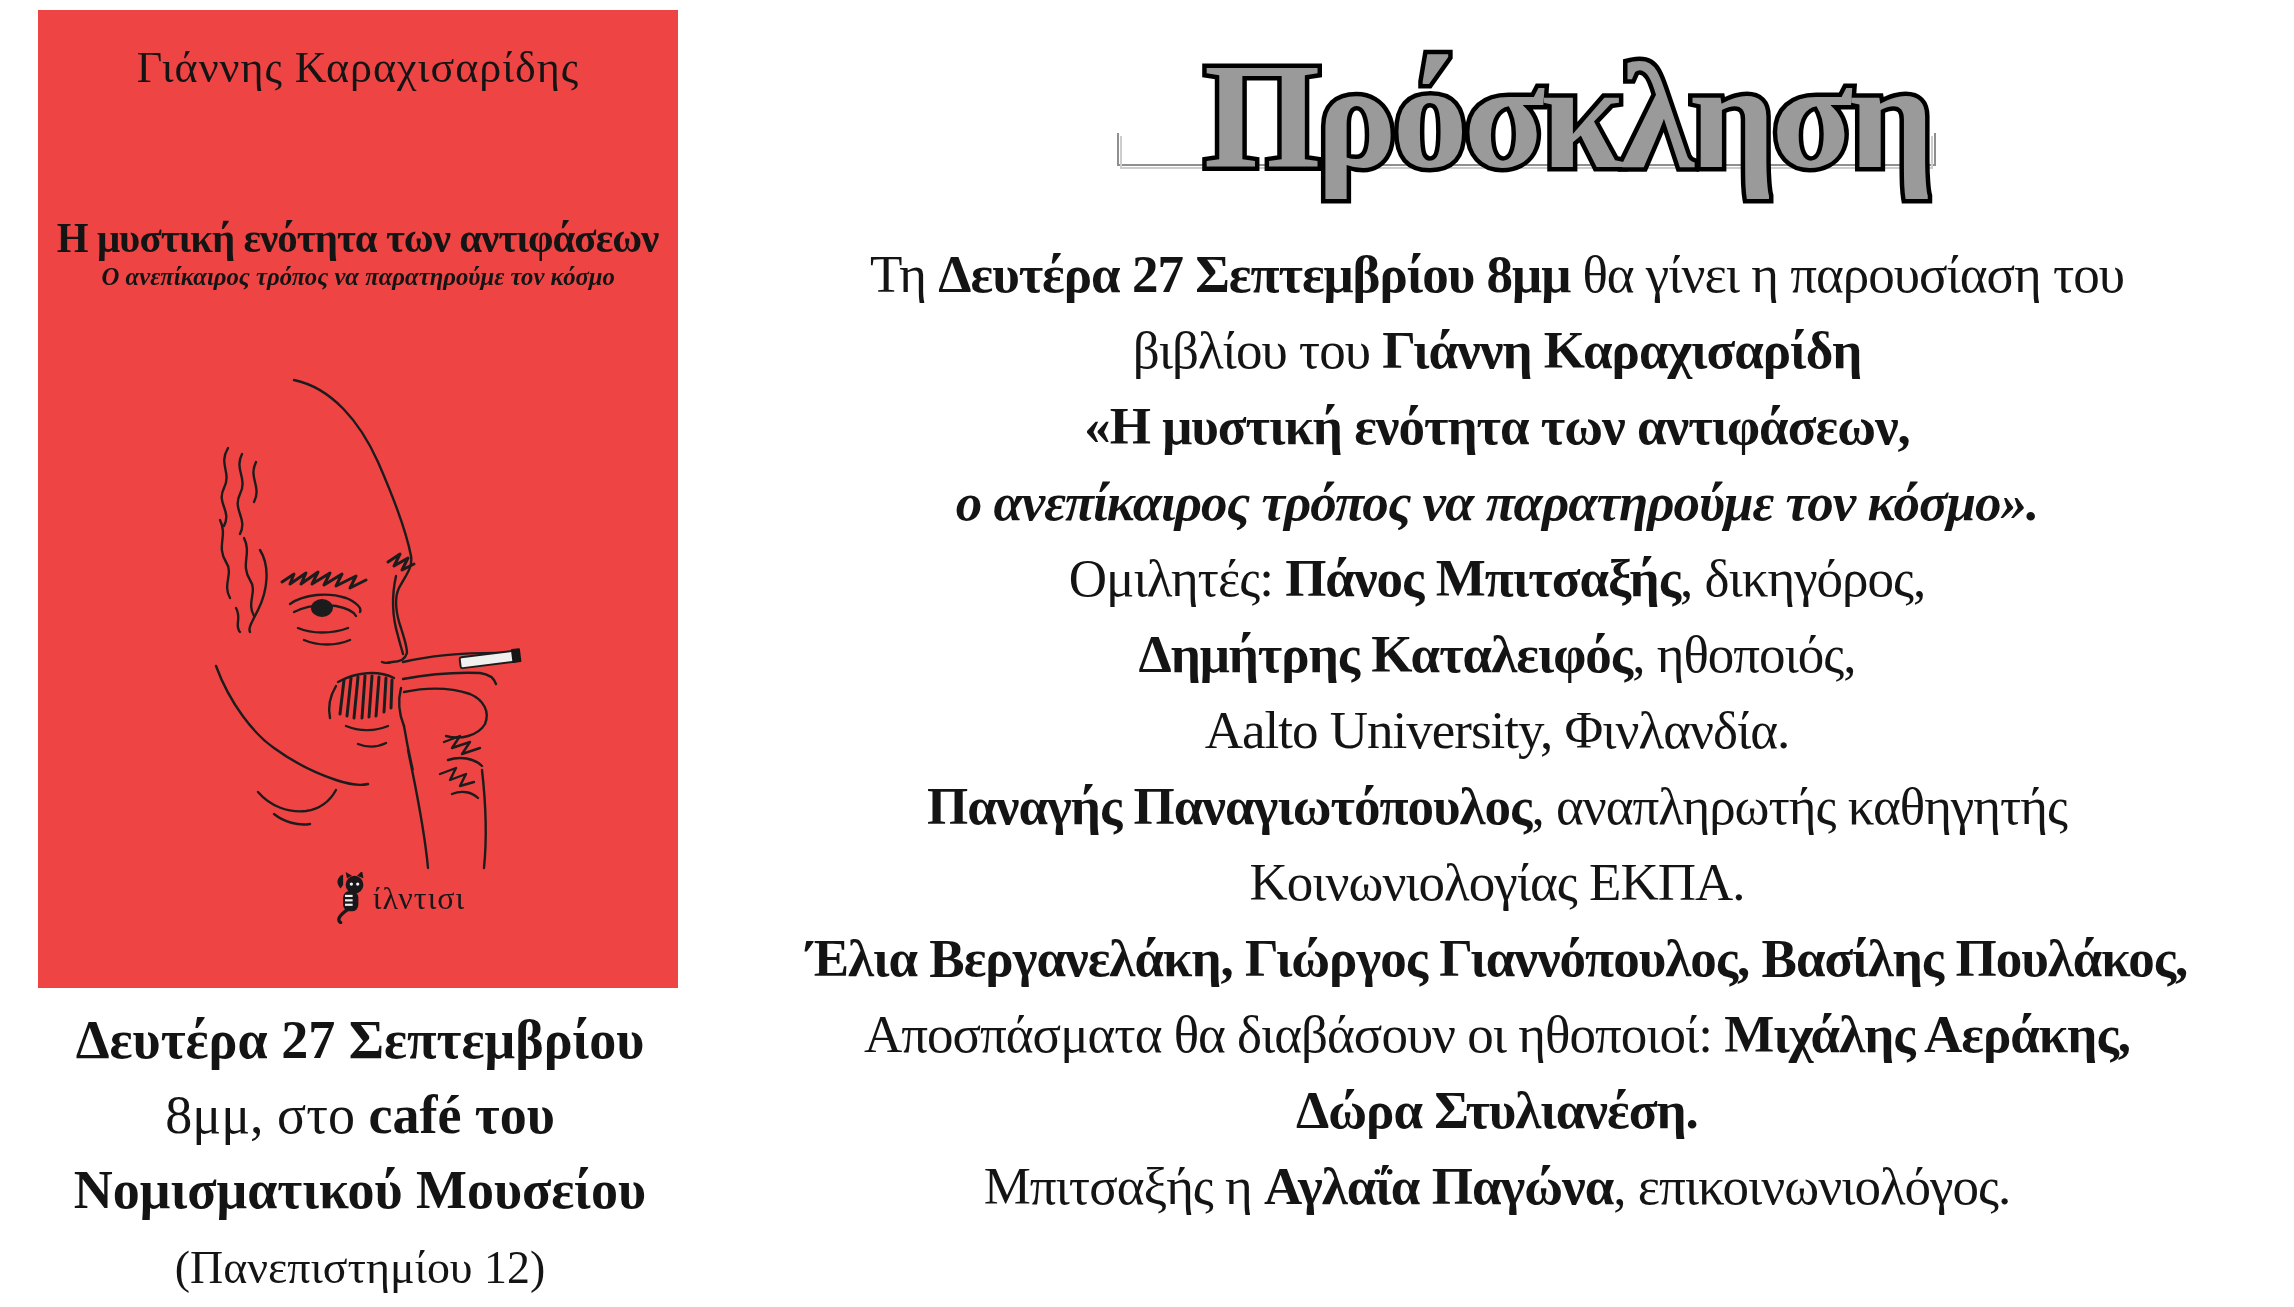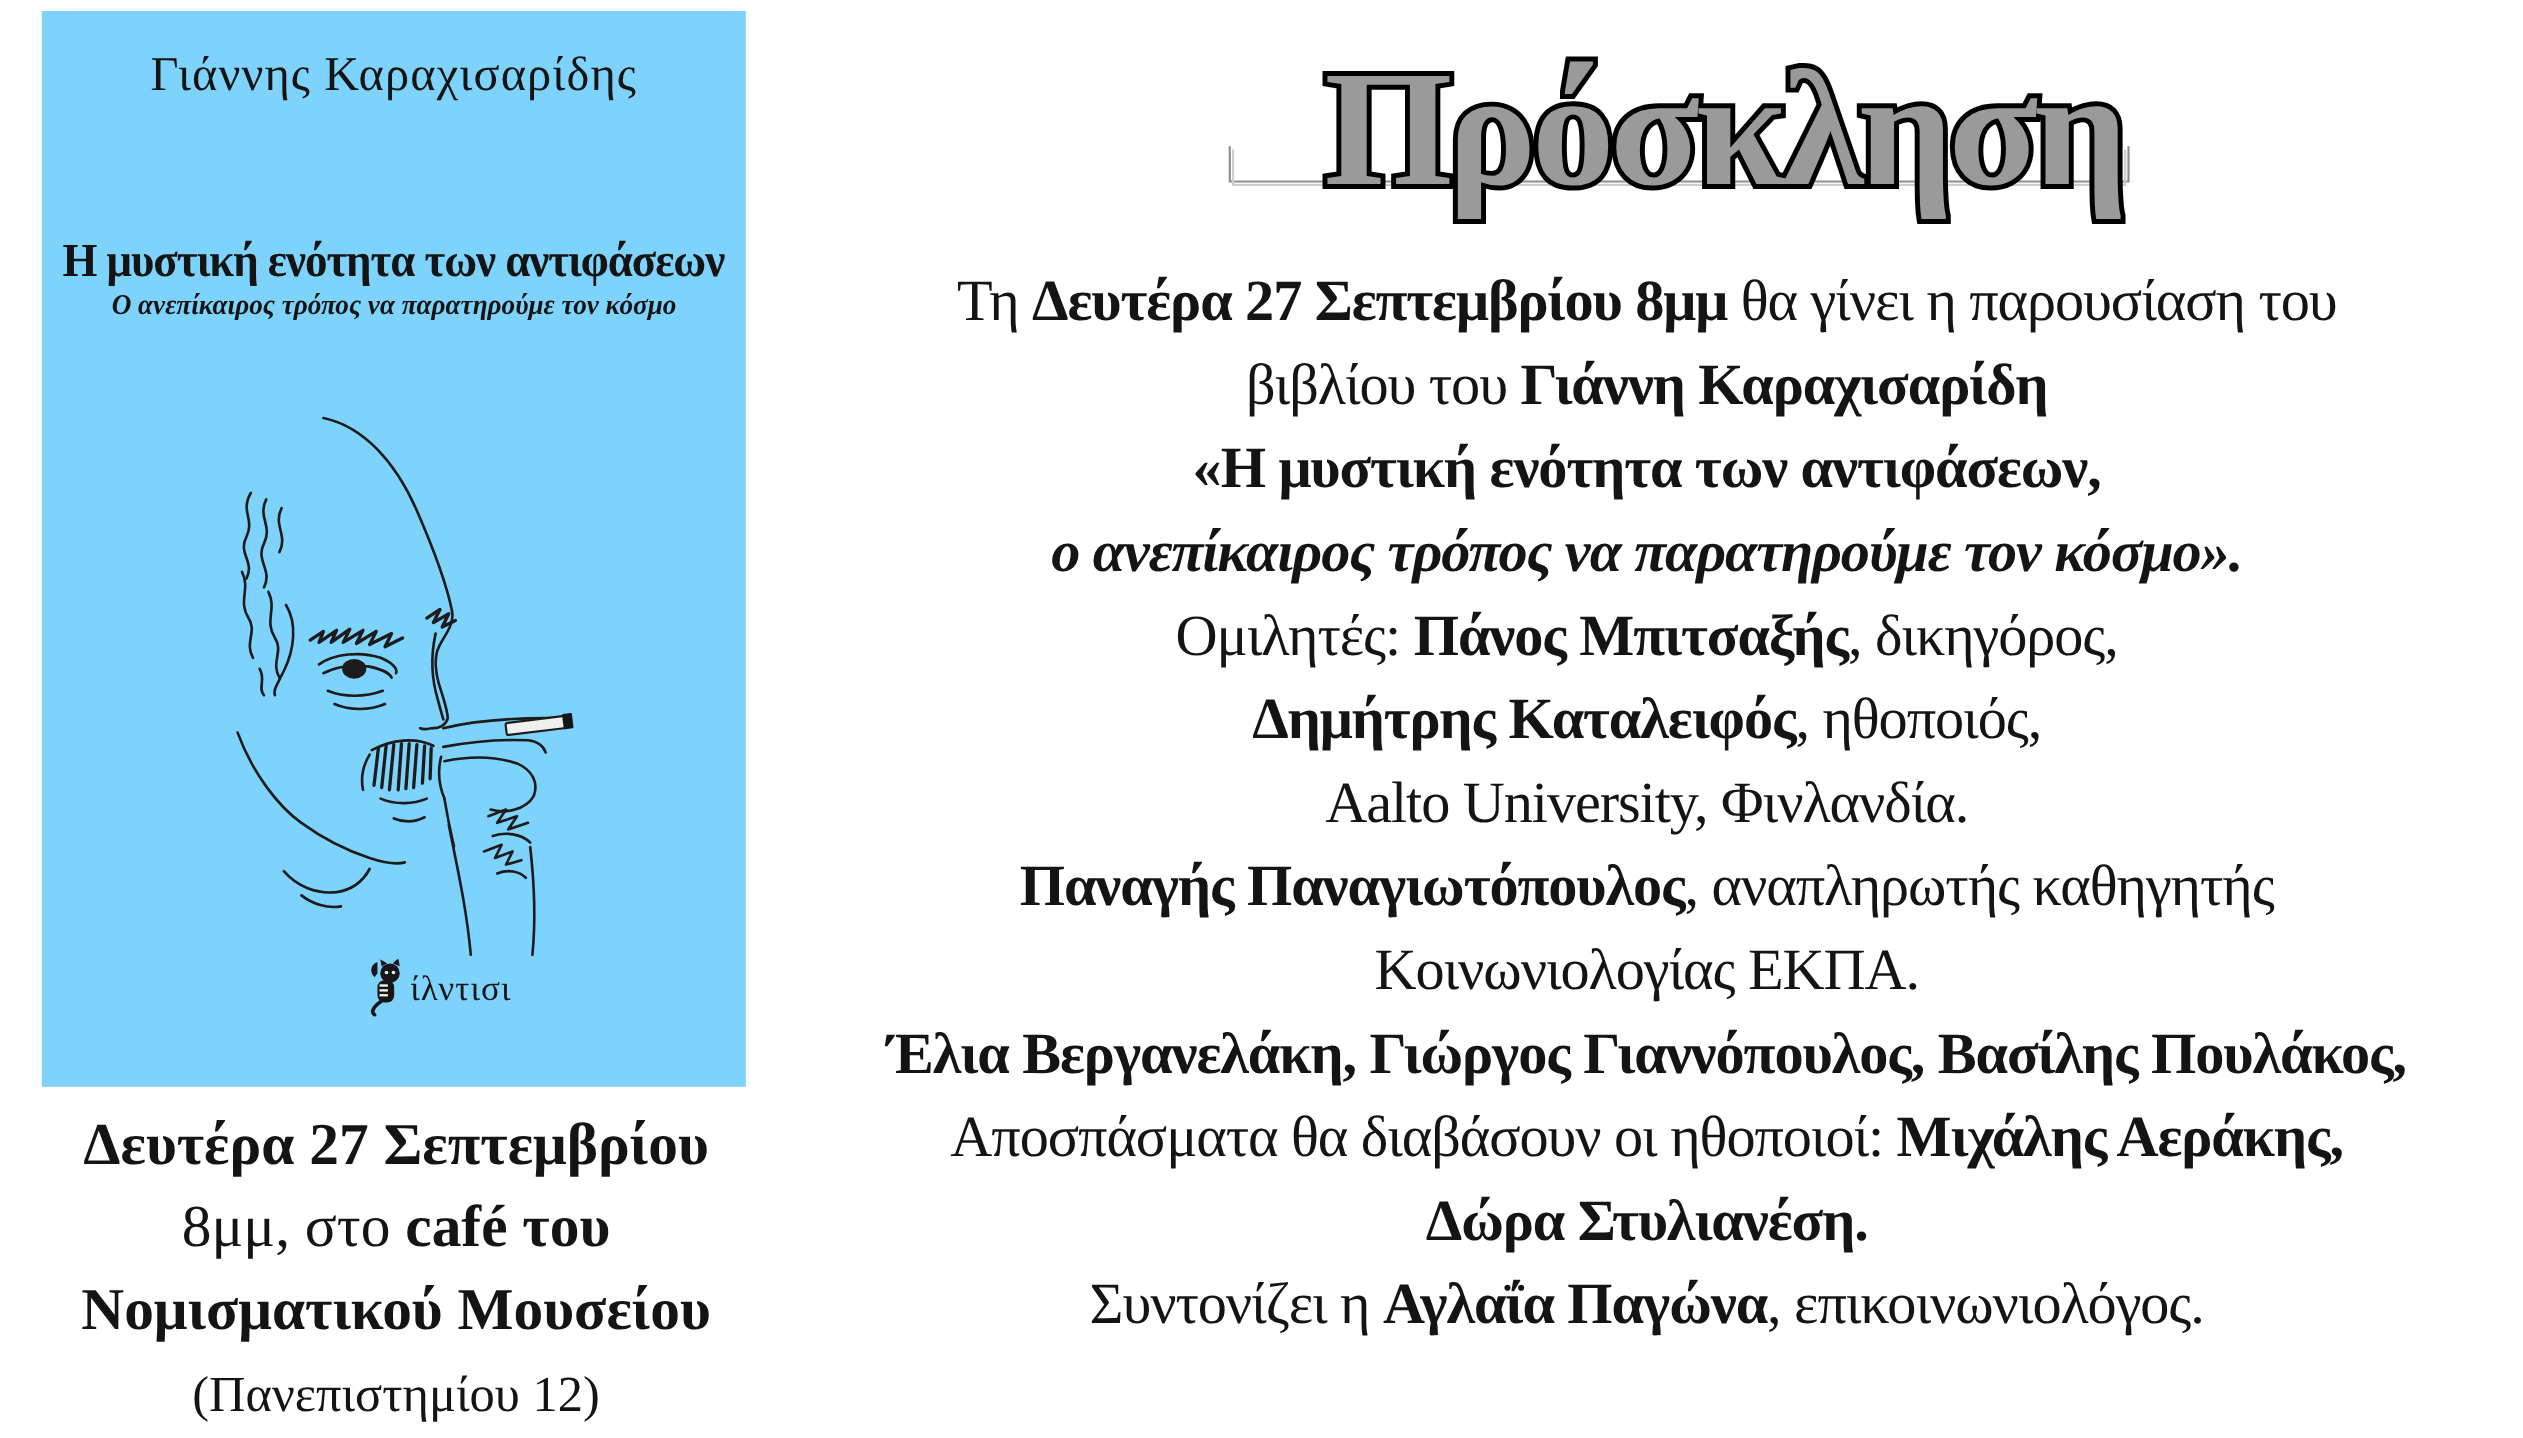--- a/index.html
+++ b/index.html
@@ -50,21 +50,21 @@
   .b{font-weight:bold;}
   .i{font-style:italic;}
   .sm{font-size:.85em;}
   svg{display:block;}
   .sketch{fill:none;stroke:#1c1c1c;stroke-width:2.4;stroke-linecap:round;stroke-linejoin:round;}
   .sketch-thick{fill:none;stroke:#1c1c1c;stroke-width:3;stroke-linecap:round;stroke-linejoin:round;}
 </style>
 </head>
 <body style="background: rgb(255, 255, 255); color: rgb(20, 20, 20);">
 
-<div class="cover" style="background: #7dd3fc;">
+<div class="cover" style="background: #ef4444;">
   <div class="cover-author">Γιάννης Καραχισαρίδης</div>
   <div class="cover-title"><span class="fit">Η μυστική ενότητα των αντιφάσεων</span></div>
   <div class="cover-sub"><span class="fit">Ο ανεπίκαιρος τρόπος να παρατηρούμε τον κόσμο</span></div>
 
   <svg class="portrait" width="500" height="500" viewBox="0 0 500 500">
 
     <path class="sketch" d="M 186,10 C 224,18 252,52 270,92 C 284,124 298,160 303,186 C 305,198 297,206 291,218 C 286,228 288,244 293,258 C 296,268 299,276 299,283 C 297,290 290,292 284,292 C 280,293 276,293 274,292"></path>
 
     <path class="sketch" d="M 120,78 C 110,95 124,102 116,118 C 108,134 124,140 116,156"></path>
     <path class="sketch" d="M 134,84 C 126,100 140,108 132,124 C 124,140 140,148 132,164"></path>
@@ -153,14 +153,14 @@
     <div class="tline"><span class="b">«Η μυστική ενότητα των αντιφάσεων,</span></div>
     <div class="tline"><span class="b i">ο ανεπίκαιρος τρόπος να παρατηρούμε τον κόσμο».</span></div>
     <div class="tline"><span>Ομιλητές: </span><span class="b">Πάνος Μπιτσαξής</span><span>, δικηγόρος,</span></div>
     <div class="tline"><span class="b">Δημήτρης Καταλειφός</span><span>, ηθοποιός,</span></div>
     <div class="tline"><span>Aalto University, Φινλανδία.</span></div>
     <div class="tline"><span class="b">Παναγής Παναγιωτόπουλος</span><span>, αναπληρωτής καθηγητής</span></div>
     <div class="tline"><span>Κοινωνιολογίας ΕΚΠΑ.</span></div>
     <div class="tline"><span class="b">Έλια Βεργανελάκη, Γιώργος Γιαννόπουλος, Βασίλης Πουλάκος,</span></div>
     <div class="tline"><span>Αποσπάσματα θα διαβάσουν οι ηθοποιοί: </span><span class="b">Μιχάλης Αεράκης,</span></div>
     <div class="tline"><span class="b">Δώρα Στυλιανέση.</span></div>
-    <div class="tline"><span>Συντονίζει η </span><span class="b">Αγλαΐα Παγώνα</span><span>, επικοινωνιολόγος.</span></div>
+    <div class="tline"><span>Μπιτσαξής η </span><span class="b">Αγλαΐα Παγώνα</span><span>, επικοινωνιολόγος.</span></div>
   </div>
 
 </body></html>

